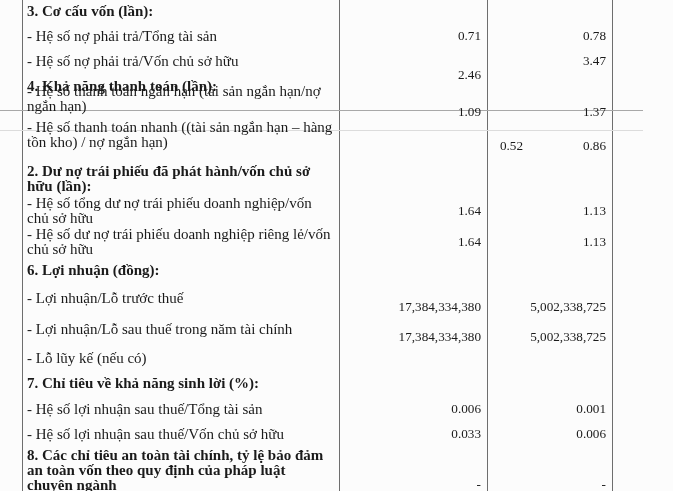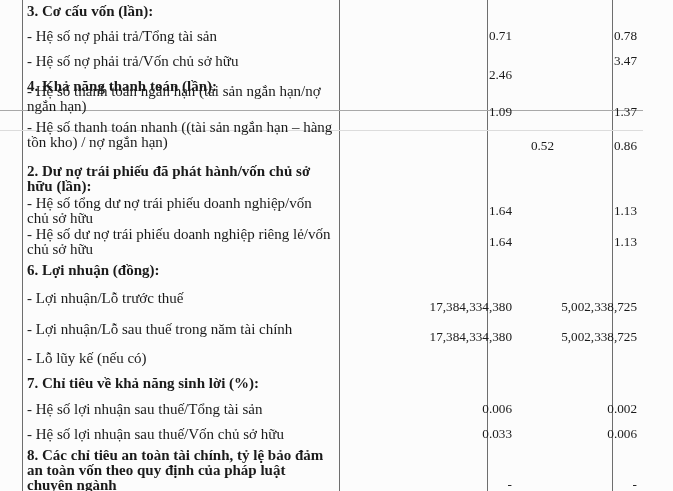--- a/index.html
+++ b/index.html
@@ -11,21 +11,21 @@
   }
   .vline { position: absolute; top: 0; height: 491px; width: 1px; background: #6e6e6e; }
   .hline { position: absolute; height: 1px; background: #a8a8a8; }
   .hline.faint { background: #dcdcdc; }
   .label {
     position: absolute; left: 27px; width: 308px;
     font-size: 15px; line-height: 14.5px;
   }
   .label.bold { font-weight: bold; font-size: 15px; }
   .val {
-    position: absolute; font-size: 13.2px; line-height: 14.5px; text-align: right; padding-left: 31px;
+    position: absolute; font-size: 13.2px; line-height: 14.5px; text-align: right;
   }
   .c1 { left: 341px; width: 140px; }
   .c2 { left: 466px; width: 140px; }
 </style>
 </head>
 <body>
 
 <div class="vline" style="left:22px;"></div>
 <div class="vline" style="left:339px;"></div>
 <div class="vline" style="left:487px;"></div>
@@ -72,21 +72,21 @@
 <div class="label" style="top:322px;">- Lợi nhuận/Lỗ sau thuế trong năm tài chính</div>
 <div class="val c1" style="top:330px;">17,384,334,380</div>
 <div class="val c2" style="top:330px;">5,002,338,725</div>
 
 <div class="label" style="top:351px;">- Lỗ lũy kế (nếu có)</div>
 
 <div class="label bold" style="top:376px;">7. Chỉ tiêu về khả năng sinh lời (%):</div>
 
 <div class="label" style="top:402px;">- Hệ số lợi nhuận sau thuế/Tổng tài sản</div>
 <div class="val c1" style="top:402px;">0.006</div>
-<div class="val c2" style="top:402px;">0.002</div>
+<div class="val c2" style="top:402px;">0.001</div>
 
 <div class="label" style="top:427px;">- Hệ số lợi nhuận sau thuế/Vốn chủ sở hữu</div>
 <div class="val c1" style="top:427px;">0.033</div>
 <div class="val c2" style="top:427px;">0.006</div>
 
 <div class="label bold" style="top:448px; line-height:15px;">8. Các chỉ tiêu an toàn tài chính, tỷ lệ bảo đảm an toàn vốn theo quy định của pháp luật chuyên ngành</div>
 <div class="val c1" style="top:477px;">-</div>
 <div class="val c2" style="top:477px;">-</div>
 
 </body></html>

